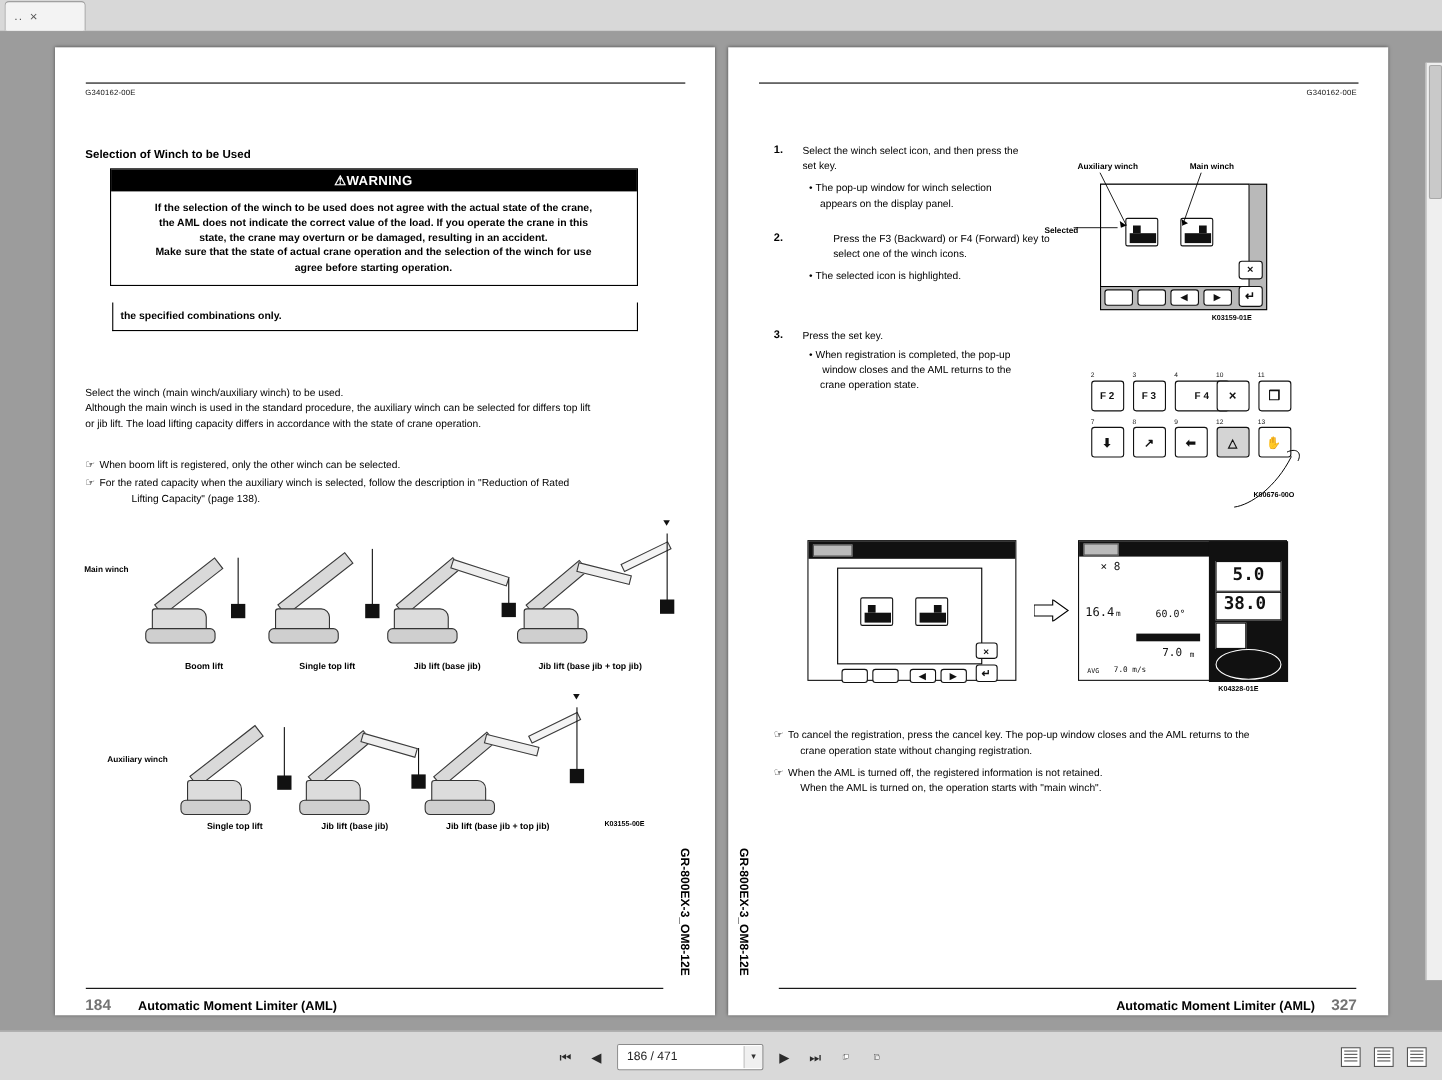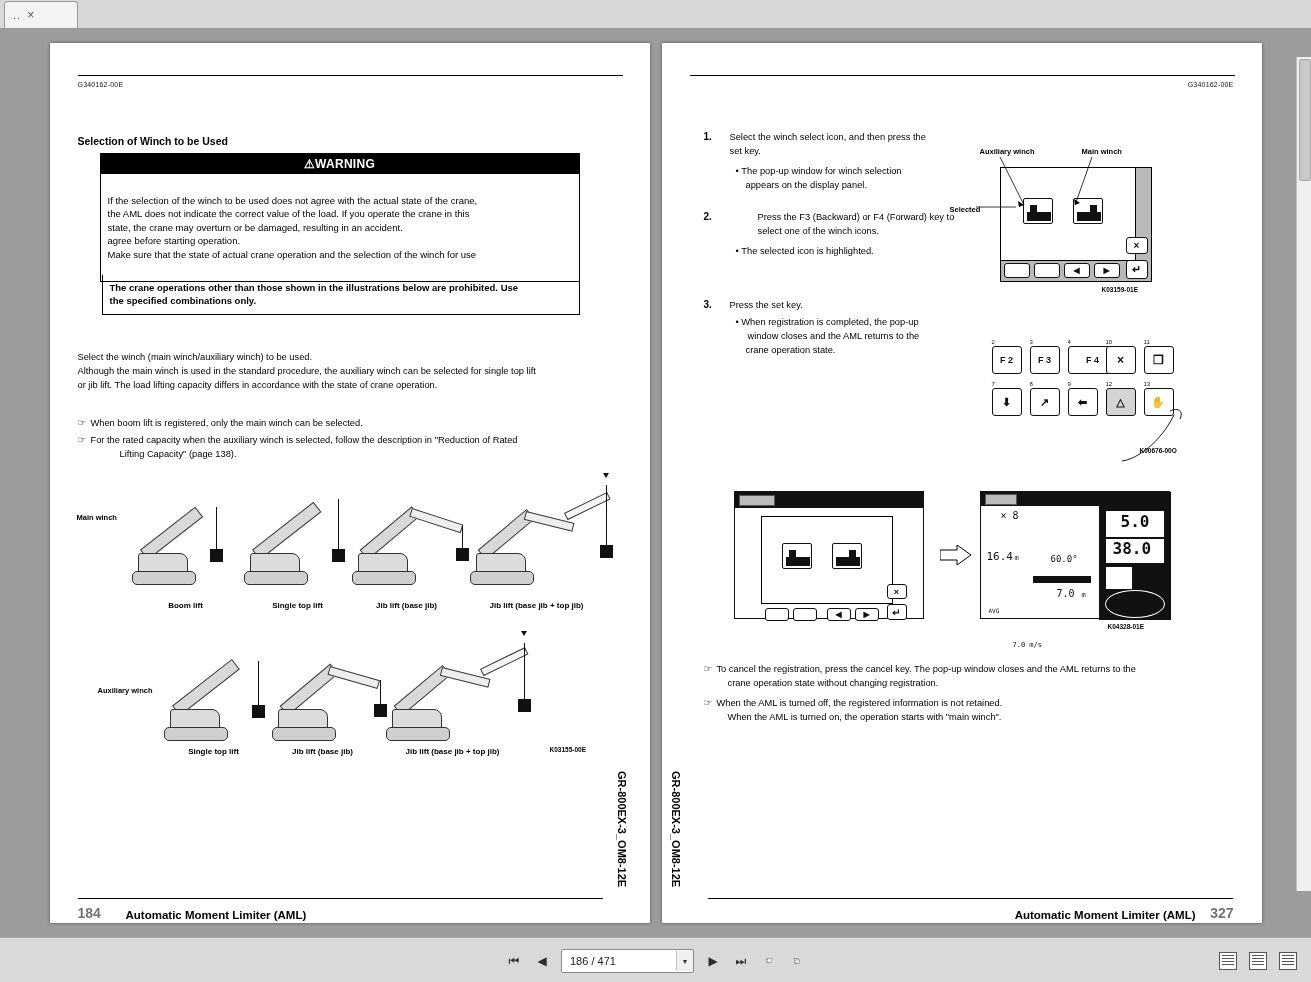--- a/index.html
+++ b/index.html
@@ -42,21 +42,21 @@
     transform:rotate(90deg);transform-origin:left top;white-space:nowrap;
   }
 
   
   .h-sec{position:absolute;font-size:10.5px;font-weight:bold;color:#000;}
   .warnbox{position:absolute;border:1px solid #000;box-sizing:border-box;background:#fff;}
   .warnbox .bar{
     background:#000;color:#fff;text-align:center;font-weight:bold;font-size:12px;
     padding:3px 0;letter-spacing:.3px;
   }
-  .warnbox .body{padding:20px 7px;font-size:9.5px;line-height:1.42;color:#000;font-weight:normal;}
+  .warnbox .body{padding:9px 7px;font-size:9.5px;line-height:1.42;color:#000;font-weight:bold;text-align:center;}
   .noticebox{position:absolute;box-sizing:border-box;}
   .noticebox .nbar{
     text-align:center;font-weight:bold;font-style:italic;font-size:12px;color:#000;
     border-bottom:1px solid #000;padding-bottom:1px;
   }
   .noticebox .nbody{
     border:1px solid #000;border-top:none;padding:6px 7px;font-size:9.5px;line-height:1.42;
     font-weight:bold;color:#000;
   }
   .para{position:absolute;font-size:9.3px;line-height:1.5;color:#000;}
@@ -143,40 +143,39 @@
       <div class="doccode" style="left:28px;top:38px;">G340162-00E</div>
 
       <div class="h-sec" style="left:28px;top:92px;">Selection of Winch to be Used</div>
 
       <div class="warnbox" style="left:50px;top:110px;width:480px;">
         <div class="bar">⚠WARNING</div>
         <div class="body">
           <div>If the selection of the winch to be used does not agree with the actual state of the crane,</div>
           <div>the AML does not indicate the correct value of the load. If you operate the crane in this</div>
           <div>state, the crane may overturn or be damaged, resulting in an accident.</div>
+          <div>Make sure that the state of actual crane operation and the selection of the winch for use</div>
           <div>agree before starting operation.</div>
-          <div>Make sure that the state of actual crane operation and the selection of the winch for use</div>
         </div>
       </div>
 
       <div class="noticebox" style="left:52px;top:232px;width:478px;">
         <div class="nbody">
-          <div>The crane operations other than those shown in the illustrations below are prohibited. Use</div>
           <div>the specified combinations only.</div>
         </div>
       </div>
 
       <div class="para" style="left:28px;top:308px;width:545px;">
         <div>Select the winch (main winch/auxiliary winch) to be used.</div>
-        <div>Although the main winch is used in the standard procedure, the auxiliary winch can be selected for single top lift</div>
+        <div>Although the main winch is used in the standard procedure, the auxiliary winch can be selected for differs top lift</div>
         <div>or jib lift. The load lifting capacity differs in accordance with the state of crane operation.</div>
       </div>
 
       <div class="hand" style="left:28px;top:372px;width:545px;">
-        <span class="gl">☞</span><span>When boom lift is registered, only the main winch can be selected.</span>
+        <span class="gl">☞</span><span>When boom lift is registered, only the other winch can be selected.</span>
       </div>
       <div class="hand" style="left:28px;top:389px;width:545px;">
         <span class="gl">☞</span><span>For the rated capacity when the auxiliary winch is selected, follow the description in "Reduction of Rated</span>
         <div style="margin-left:42px;">Lifting Capacity" (page 138).</div>
       </div>
 
       <div class="lbl" style="left:27px;top:470px;">Main winch</div>
 
       <div class="crane" style="left:80px;top:440px;width:120px;height:110px;">
         <div class="boom" style="left:18px;top:64px;width:68px;height:11px;transform:rotate(-38deg);transform-origin:left bottom;"></div>
@@ -402,21 +401,21 @@
           <div class="lcd-dark" style="position:absolute;left:0;top:0;width:100%;height:14px;"></div>
           <div style="position:absolute;left:4px;top:2px;width:30px;height:9px;background:#bbb;border:1px solid #555;"></div>
           <div class="lcd-dark" style="position:absolute;left:118px;top:0;width:72px;height:128px;"></div>
           <div class="smno" style="left:20px;top:18px;font-size:10px;">× 8</div>
           <div class="smno" style="left:6px;top:58px;font-size:11px;">16.4</div>
           <div class="smno" style="left:34px;top:62px;font-size:7px;">m</div>
           <div class="smno" style="left:70px;top:62px;font-size:9px;">60.0°</div>
           <div class="smno" style="left:76px;top:96px;font-size:10px;">7.0</div>
           <div class="smno" style="left:101px;top:99px;font-size:7px;">m</div>
           <div class="smno" style="left:8px;top:115px;font-size:6px;color:#111;">AVG</div>
-          <div class="smno" style="left:32px;top:113px;font-size:7px;margin-top:36px;">7.0 m/s</div>
+          <div class="smno" style="left:32px;top:113px;font-size:7px;">7.0 m/s</div>
           <div style="position:absolute;left:124px;top:18px;width:58px;height:26px;background:#fff;border:1px solid #111;"></div>
           <div class="bigno" style="left:140px;top:20px;font-size:16px;">5.0</div>
           <div style="position:absolute;left:124px;top:46px;width:58px;height:24px;background:#fff;border:1px solid #111;"></div>
           <div class="bigno" style="left:132px;top:47px;font-size:16px;">38.0</div>
           <div style="position:absolute;left:124px;top:74px;width:26px;height:22px;background:#fff;border:1px solid #111;"></div>
           <div style="position:absolute;left:124px;top:98px;width:58px;height:26px;border:1px solid #fff;border-radius:50%;"></div>
 
           <div style="position:absolute;left:52px;top:84px;width:58px;height:7px;background:#111;"></div>
         </div>
 

